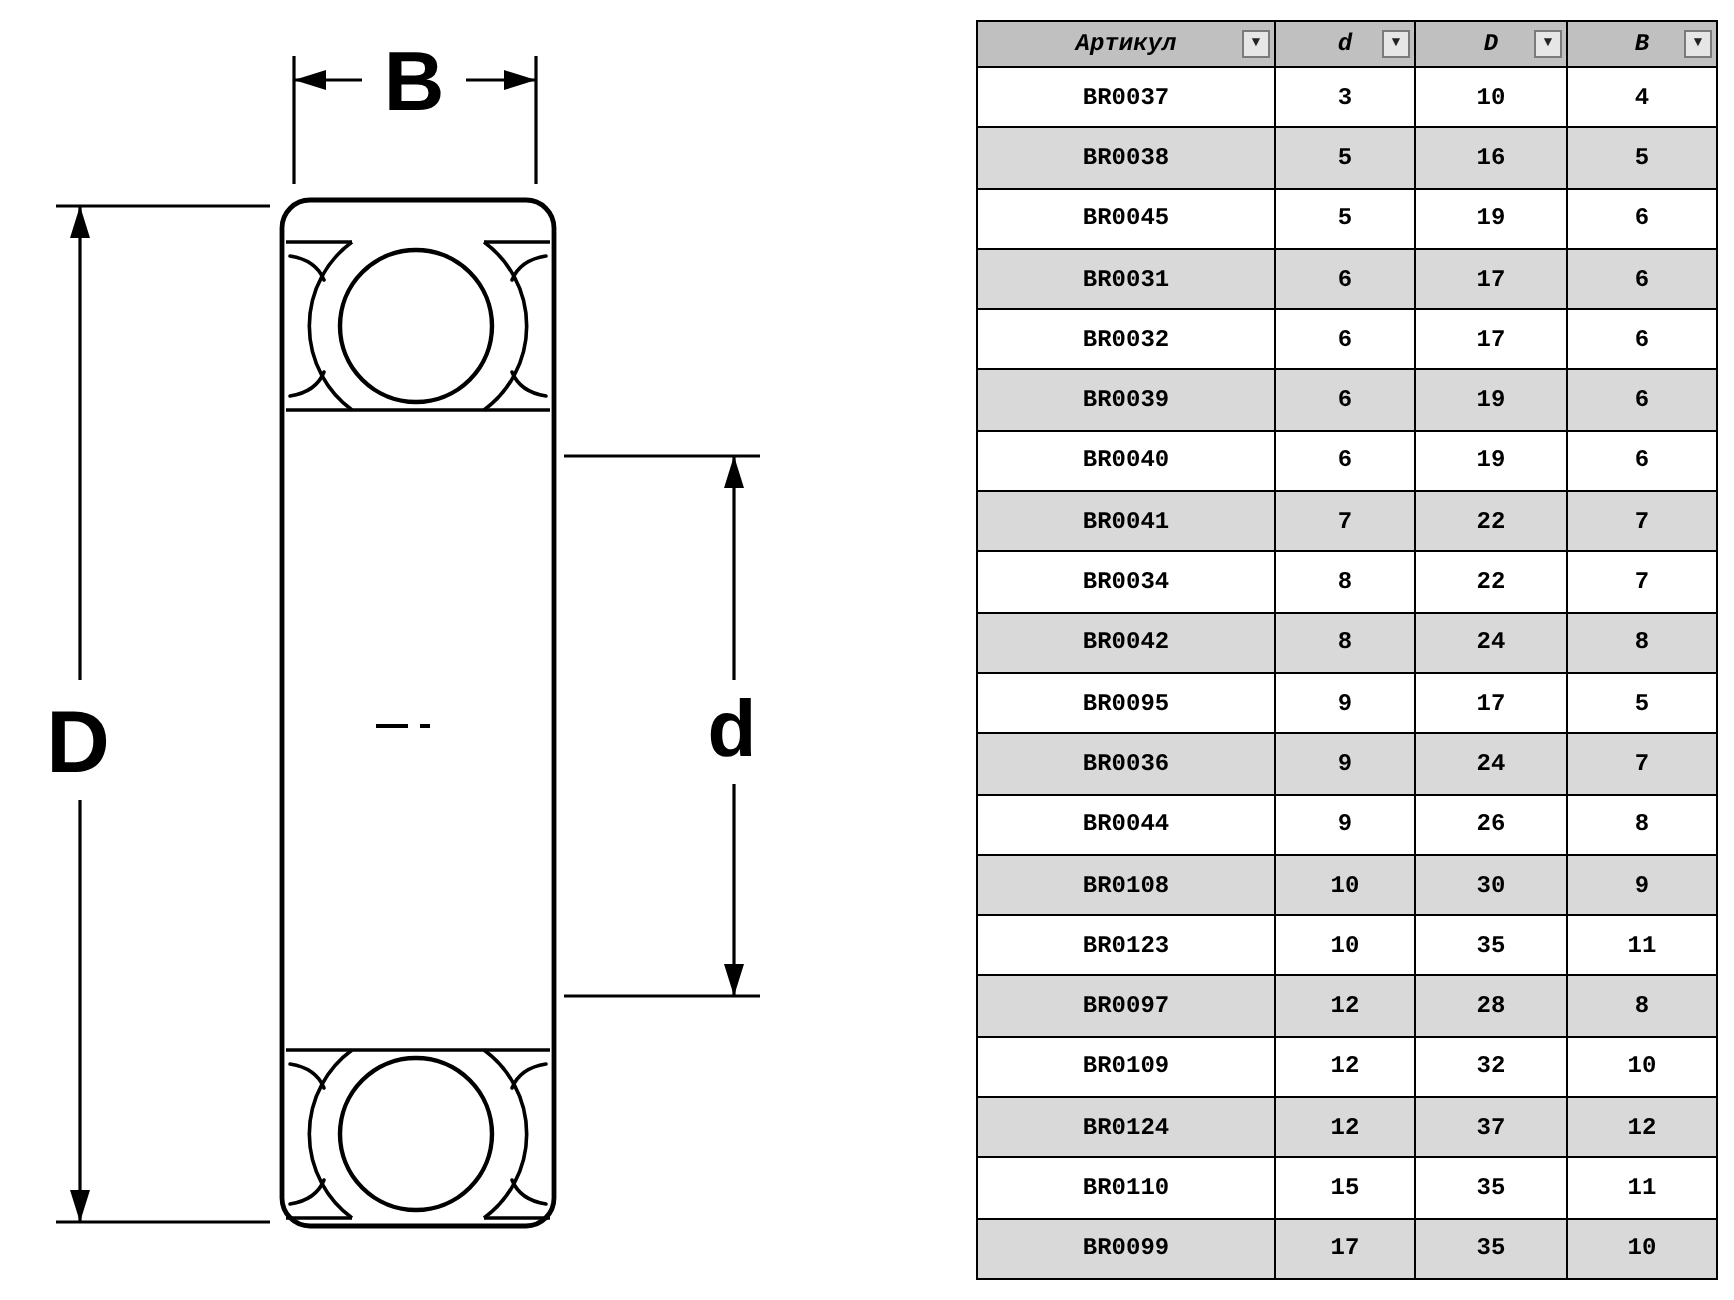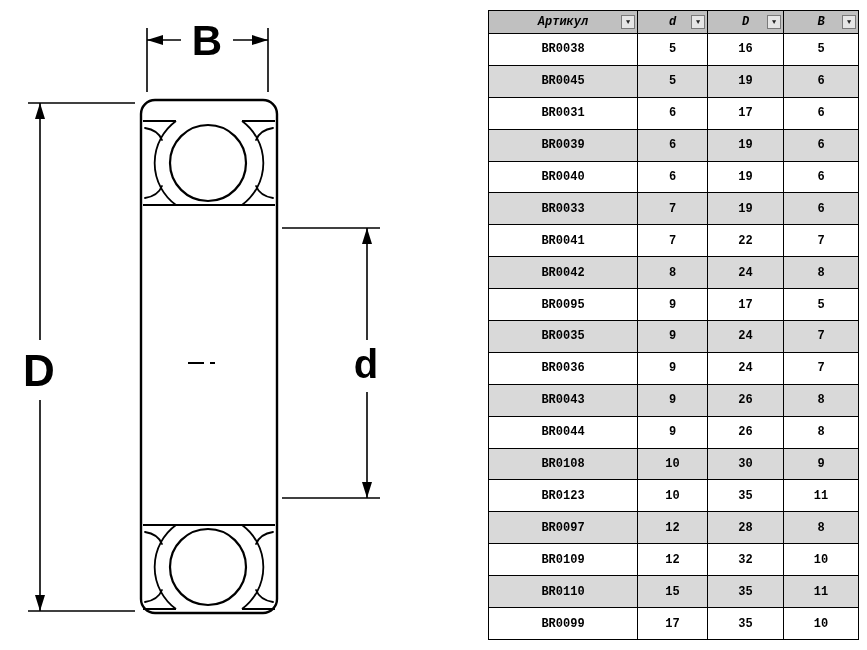--- a/index.html
+++ b/index.html
@@ -158,90 +158,90 @@
           <span class="filter-btn">▼</span>
         </th>
         <th>
           <span>B</span>
           <span class="filter-btn">▼</span>
         </th>
       </tr>
     </thead>
     <tbody>
         <tr>
+          <td>BR0037</td>
+          <td>3</td>
+          <td>10</td>
+          <td>4</td>
+        </tr>
+        <tr>
           <td>BR0038</td>
           <td>5</td>
           <td>16</td>
           <td>5</td>
         </tr>
         <tr>
           <td>BR0045</td>
           <td>5</td>
           <td>19</td>
           <td>6</td>
         </tr>
         <tr>
           <td>BR0031</td>
           <td>6</td>
           <td>17</td>
           <td>6</td>
         </tr>
         <tr>
+          <td>BR0032</td>
+          <td>6</td>
+          <td>17</td>
+          <td>6</td>
+        </tr>
+        <tr>
           <td>BR0039</td>
           <td>6</td>
           <td>19</td>
           <td>6</td>
         </tr>
         <tr>
           <td>BR0040</td>
           <td>6</td>
           <td>19</td>
           <td>6</td>
         </tr>
         <tr>
-          <td>BR0033</td>
-          <td>7</td>
-          <td>19</td>
-          <td>6</td>
-        </tr>
-        <tr>
           <td>BR0041</td>
           <td>7</td>
           <td>22</td>
           <td>7</td>
         </tr>
         <tr>
+          <td>BR0034</td>
+          <td>8</td>
+          <td>22</td>
+          <td>7</td>
+        </tr>
+        <tr>
           <td>BR0042</td>
           <td>8</td>
           <td>24</td>
           <td>8</td>
         </tr>
         <tr>
           <td>BR0095</td>
           <td>9</td>
           <td>17</td>
           <td>5</td>
         </tr>
         <tr>
-          <td>BR0035</td>
+          <td>BR0036</td>
           <td>9</td>
           <td>24</td>
           <td>7</td>
-        </tr>
-        <tr>
-          <td>BR0036</td>
-          <td>9</td>
-          <td>24</td>
-          <td>7</td>
-        </tr>
-        <tr>
-          <td>BR0043</td>
-          <td>9</td>
-          <td>26</td>
-          <td>8</td>
         </tr>
         <tr>
           <td>BR0044</td>
           <td>9</td>
           <td>26</td>
           <td>8</td>
         </tr>
         <tr>
           <td>BR0108</td>
           <td>10</td>
@@ -258,20 +258,26 @@
           <td>BR0097</td>
           <td>12</td>
           <td>28</td>
           <td>8</td>
         </tr>
         <tr>
           <td>BR0109</td>
           <td>12</td>
           <td>32</td>
           <td>10</td>
+        </tr>
+        <tr>
+          <td>BR0124</td>
+          <td>12</td>
+          <td>37</td>
+          <td>12</td>
         </tr>
         <tr>
           <td>BR0110</td>
           <td>15</td>
           <td>35</td>
           <td>11</td>
         </tr>
         <tr>
           <td>BR0099</td>
           <td>17</td>

